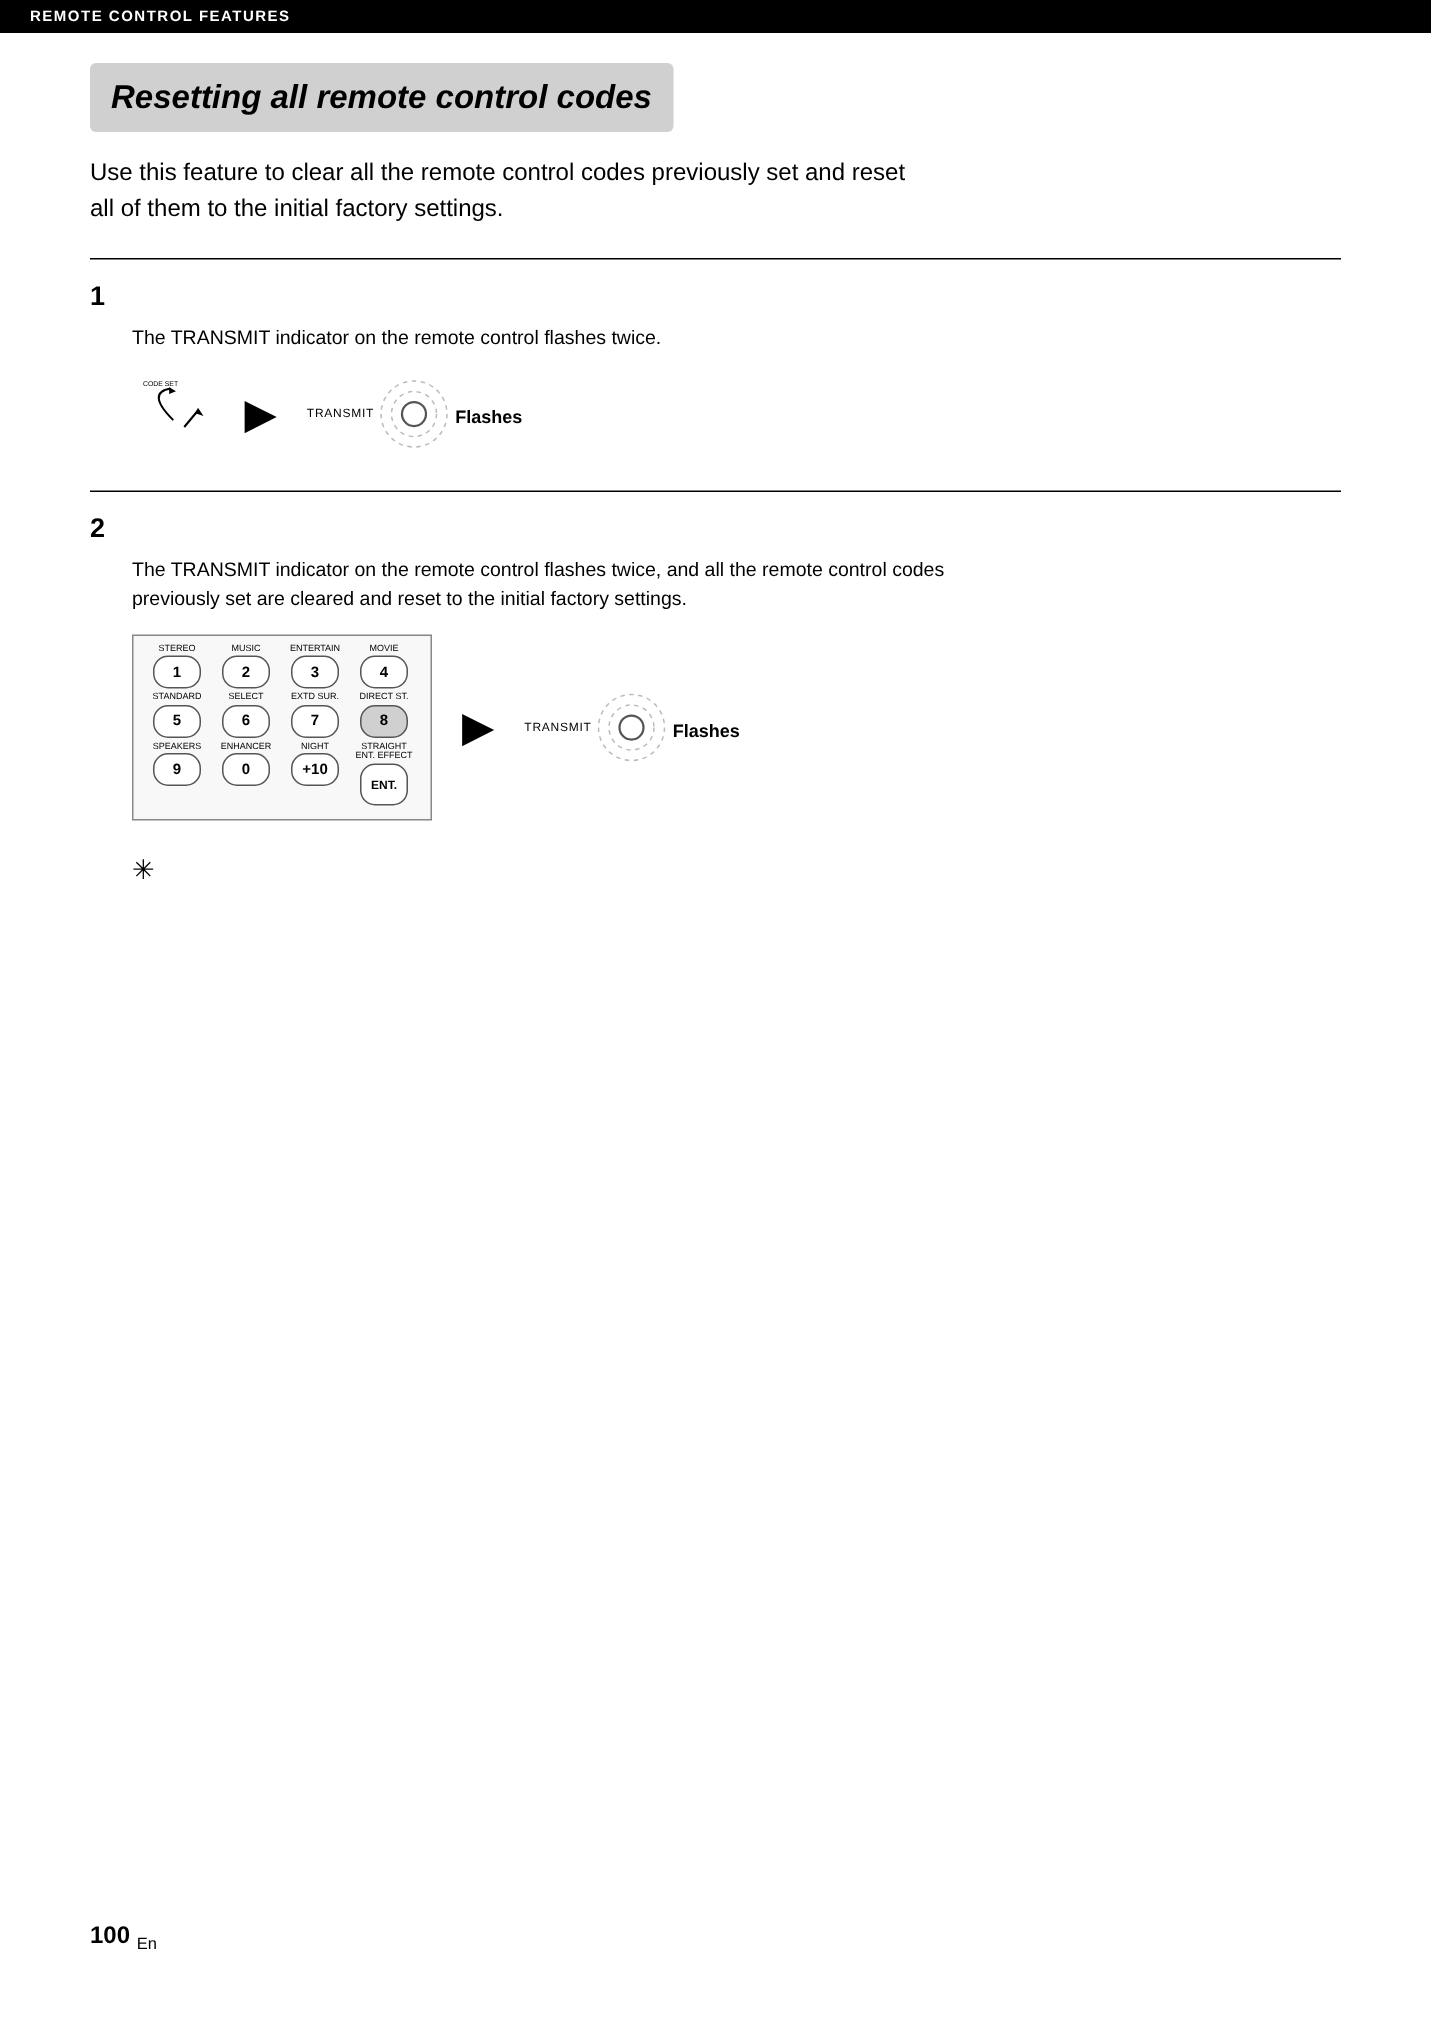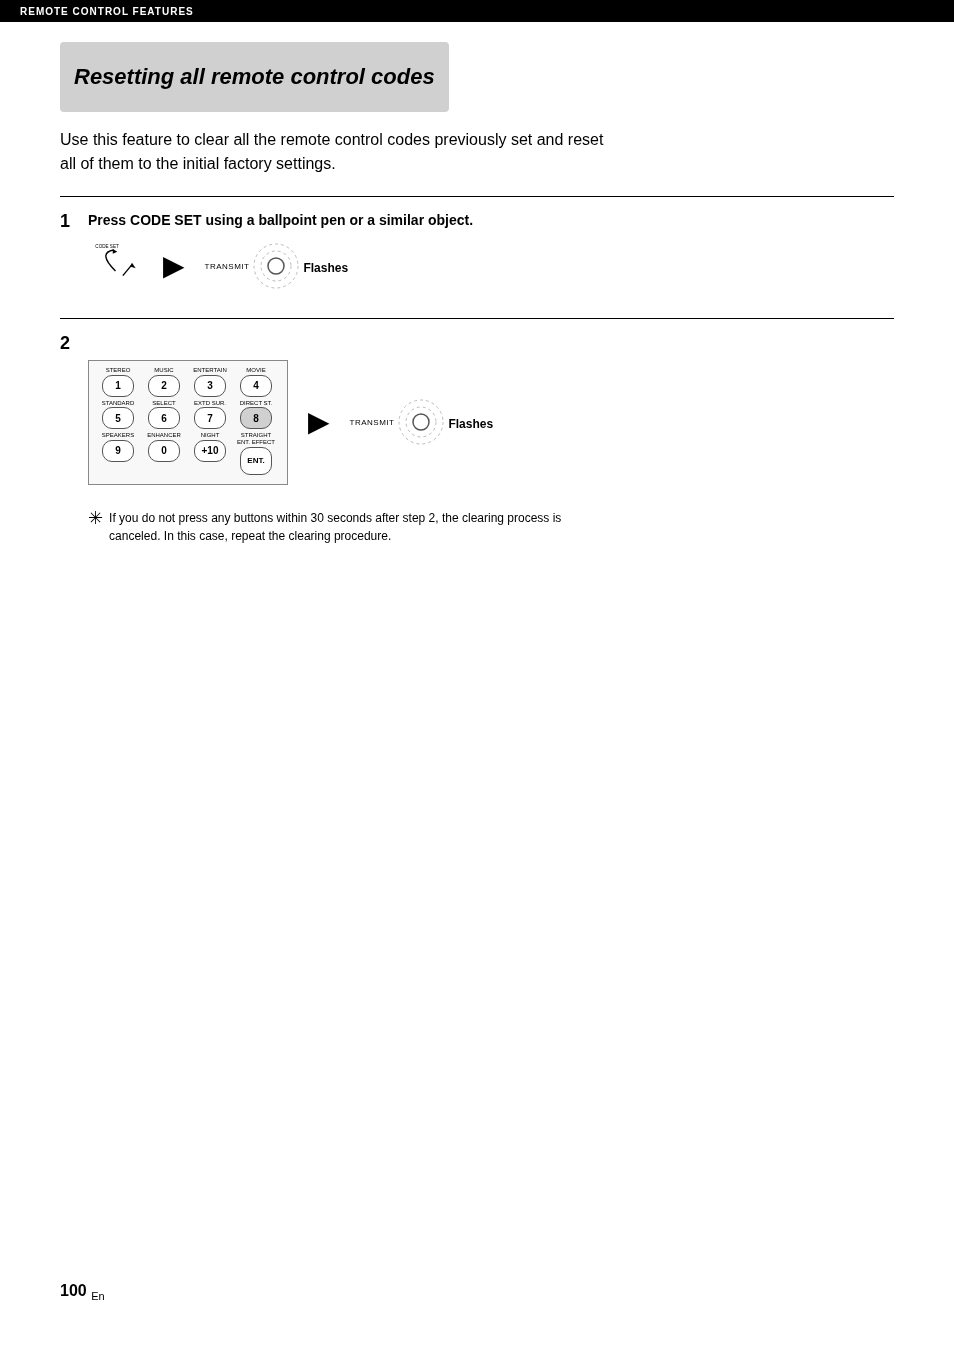--- a/index.html
+++ b/index.html
@@ -27,21 +27,21 @@
       letter-spacing: 1px;
     }
 
     .page-content {
       padding: 20px 60px 40px 60px;
     }
 
     .section-title-box {
       background: #d0d0d0;
       border-radius: 4px;
-      padding: 22px 14px;
+      padding: 10px 14px;
       margin-bottom: 16px;
       display: inline-block;
     }
     .section-title {
       font-size: 22px;
       font-style: italic;
       font-weight: bold;
       color: #000;
     }
 
@@ -218,22 +218,22 @@
   </div>
 
   <p class="intro-text">Use this feature to clear all the remote control codes previously set and reset all of them to the initial factory settings.</p>
 
   <hr class="divider">
 
   
   <div class="step">
     <div class="step-header">
       <span class="step-number">1</span>
-      <span class="step-title">Press CODE SET using a ballpoint pen or a similar object.</span>
     </div>
+    <div class="step-body">The TRANSMIT indicator on the remote control flashes twice.</div>
 
     <div class="step-diagram">
 
       <div class="codeset-btn">
         <svg viewBox="0 0 60 60" xmlns="http://www.w3.org/2000/svg">
 
           <text x="8" y="10" font-size="5" fill="#000" font-family="Arial">CODE SET</text>
 
           <path d="M 30 35 Q 10 15 28 12" stroke="#000" stroke-width="1.5" fill="none"></path>
           <path d="M 27 11 L 32 14 L 27 16 Z" fill="#000"></path>
@@ -260,20 +260,21 @@
     </div>
   </div>
 
   <hr class="divider">
 
   
   <div class="step">
     <div class="step-header">
       <span class="step-number">2</span>
     </div>
+    <div class="step-body">The TRANSMIT indicator on the remote control flashes twice, and all the remote control codes previously set are cleared and reset to the initial factory settings.</div>
 
     <div class="step-diagram" style="align-items:center;">
 
       <div class="keypad-container">
 
         <div class="keypad-row">
           <div class="key-cell">
             <span class="key-sublabel">STEREO</span>
             <div class="key-btn">1</div>
           </div>
@@ -342,21 +343,20 @@
           </svg>
         </div>
         <span class="flashes-label">Flashes</span>
       </div>
     </div>
   </div>
 
   
   <div class="note-block">
     <span class="note-icon">✳</span>
-    <span class="note-text">If you do not press any buttons within 30 seconds after step 2, the clearing process is canceled. In this case, repeat the clearing procedure.</span>
   </div>
 
   
   <div class="page-footer">
     <span class="page-number">
       <span>100</span> <sub style="font-size:11px; font-weight:normal;">En</sub>
     </span>
   </div>
 
 </div>

